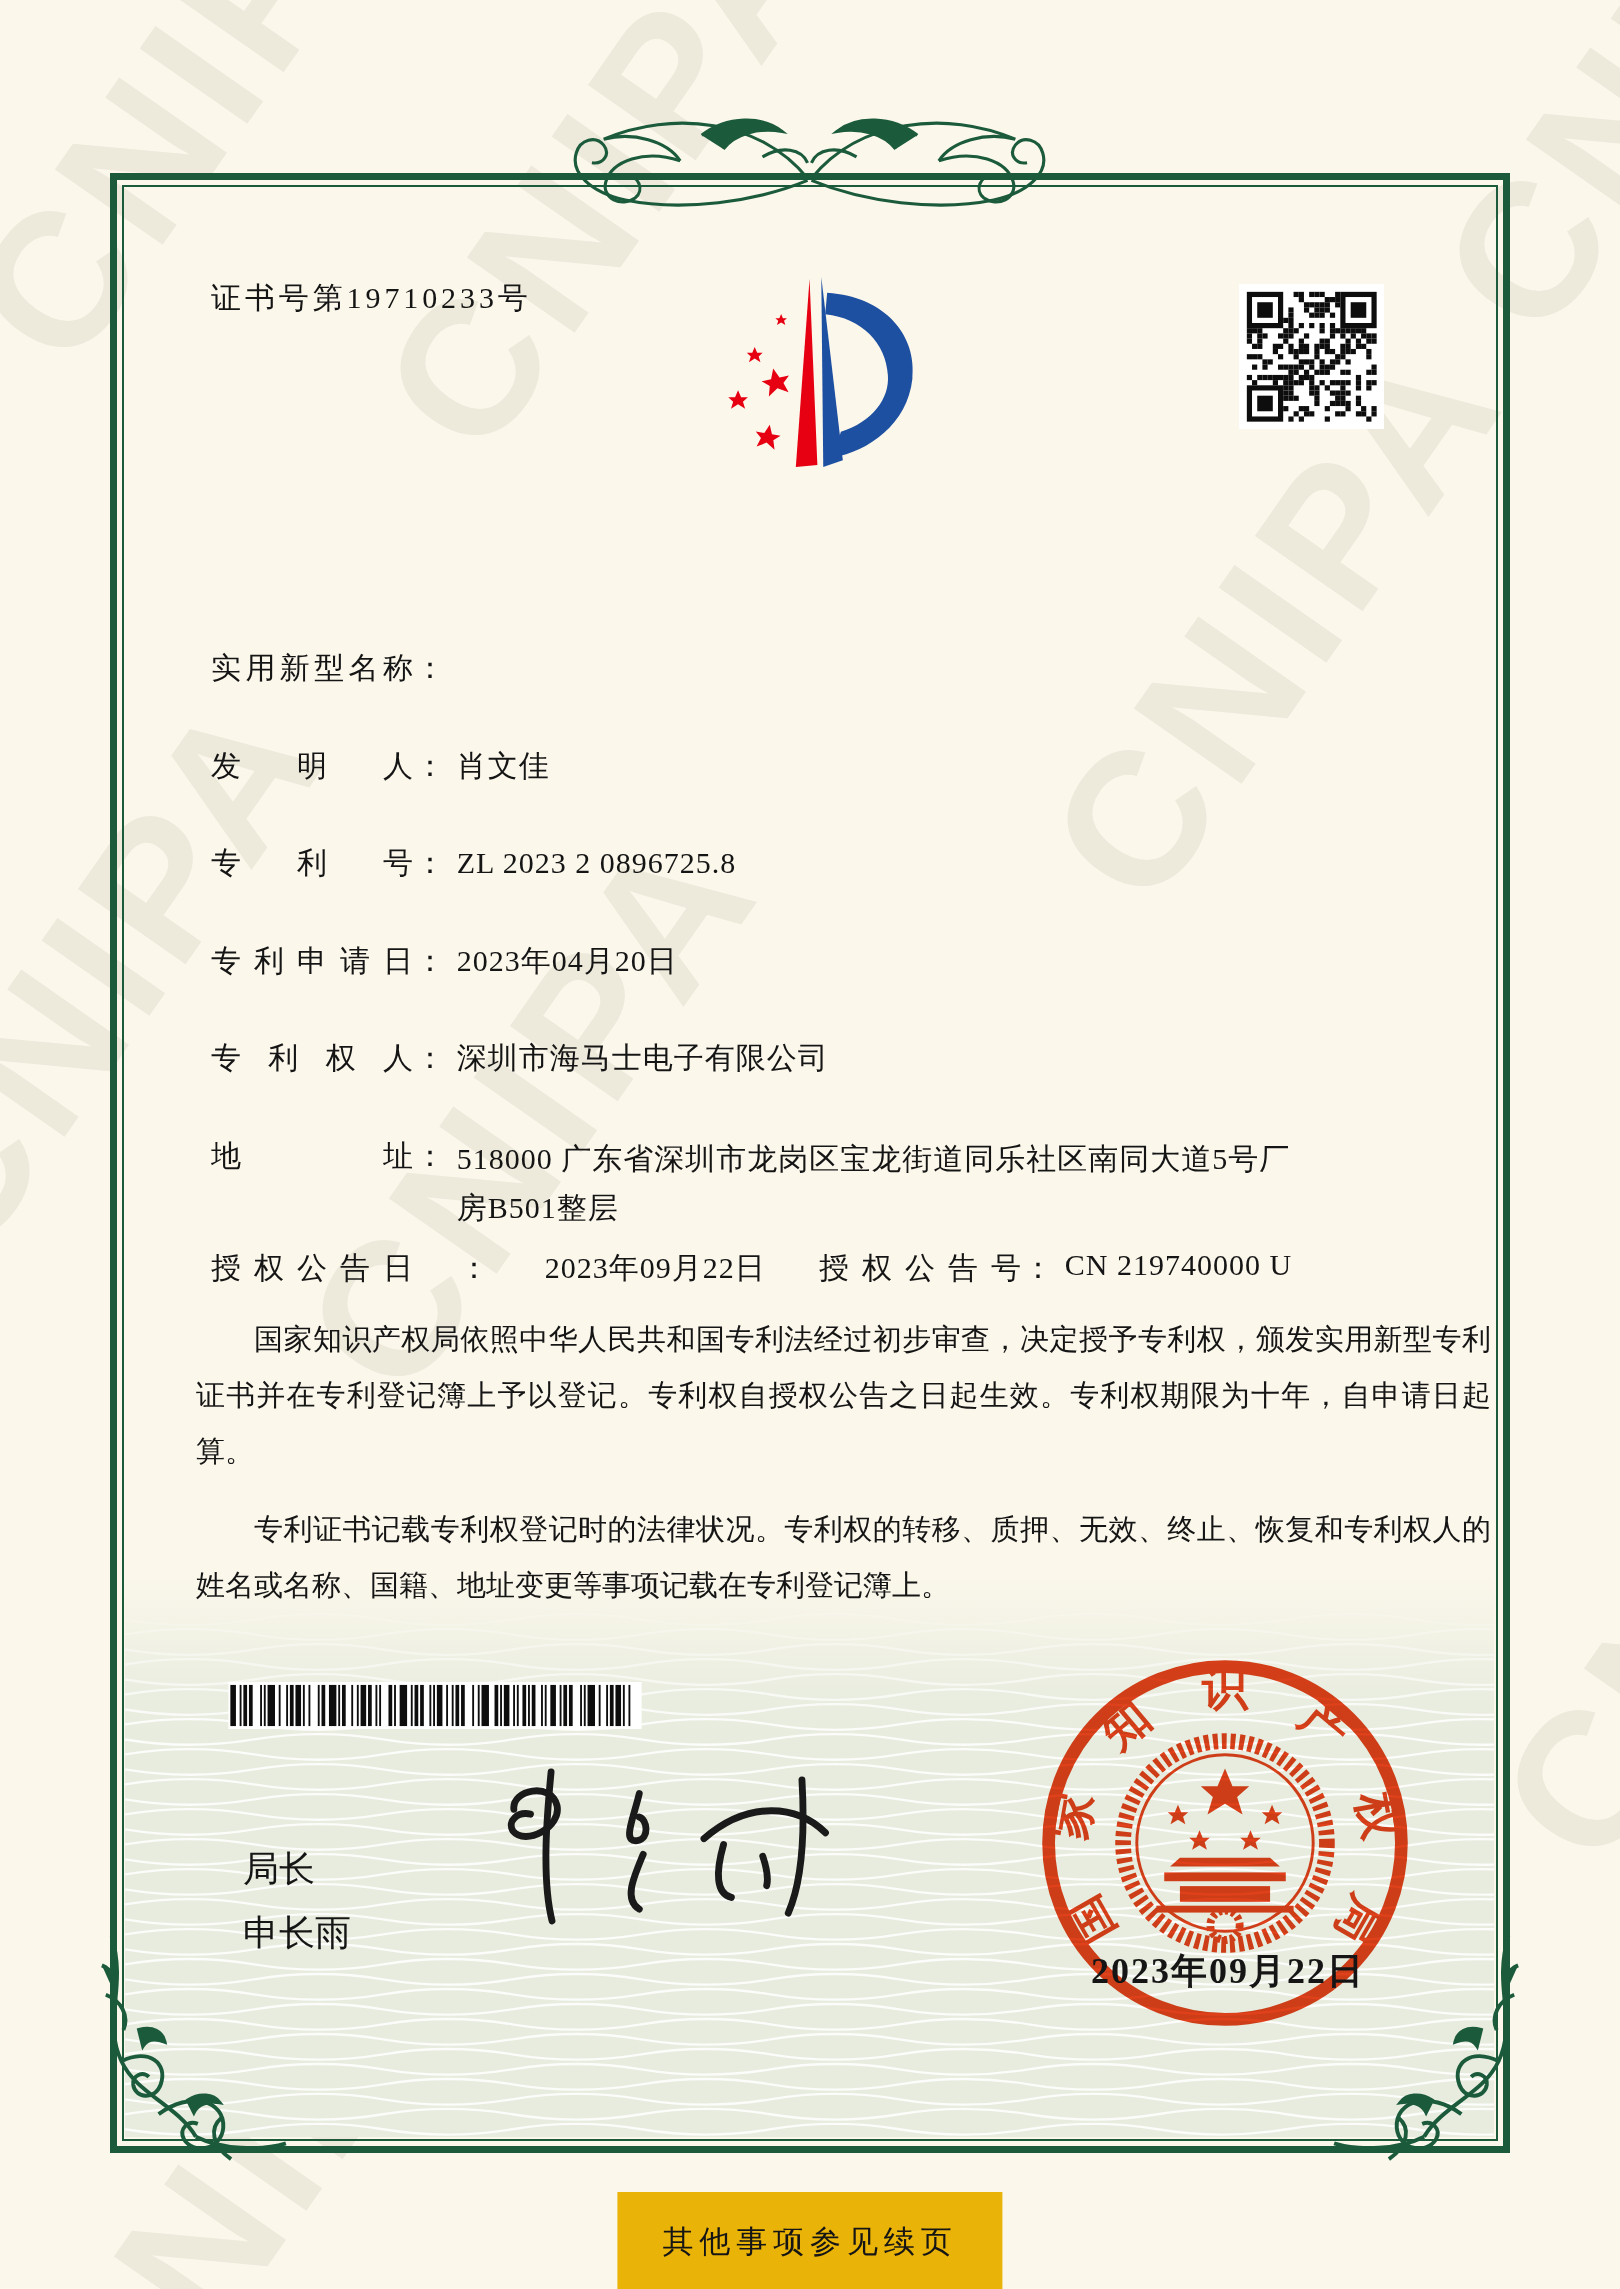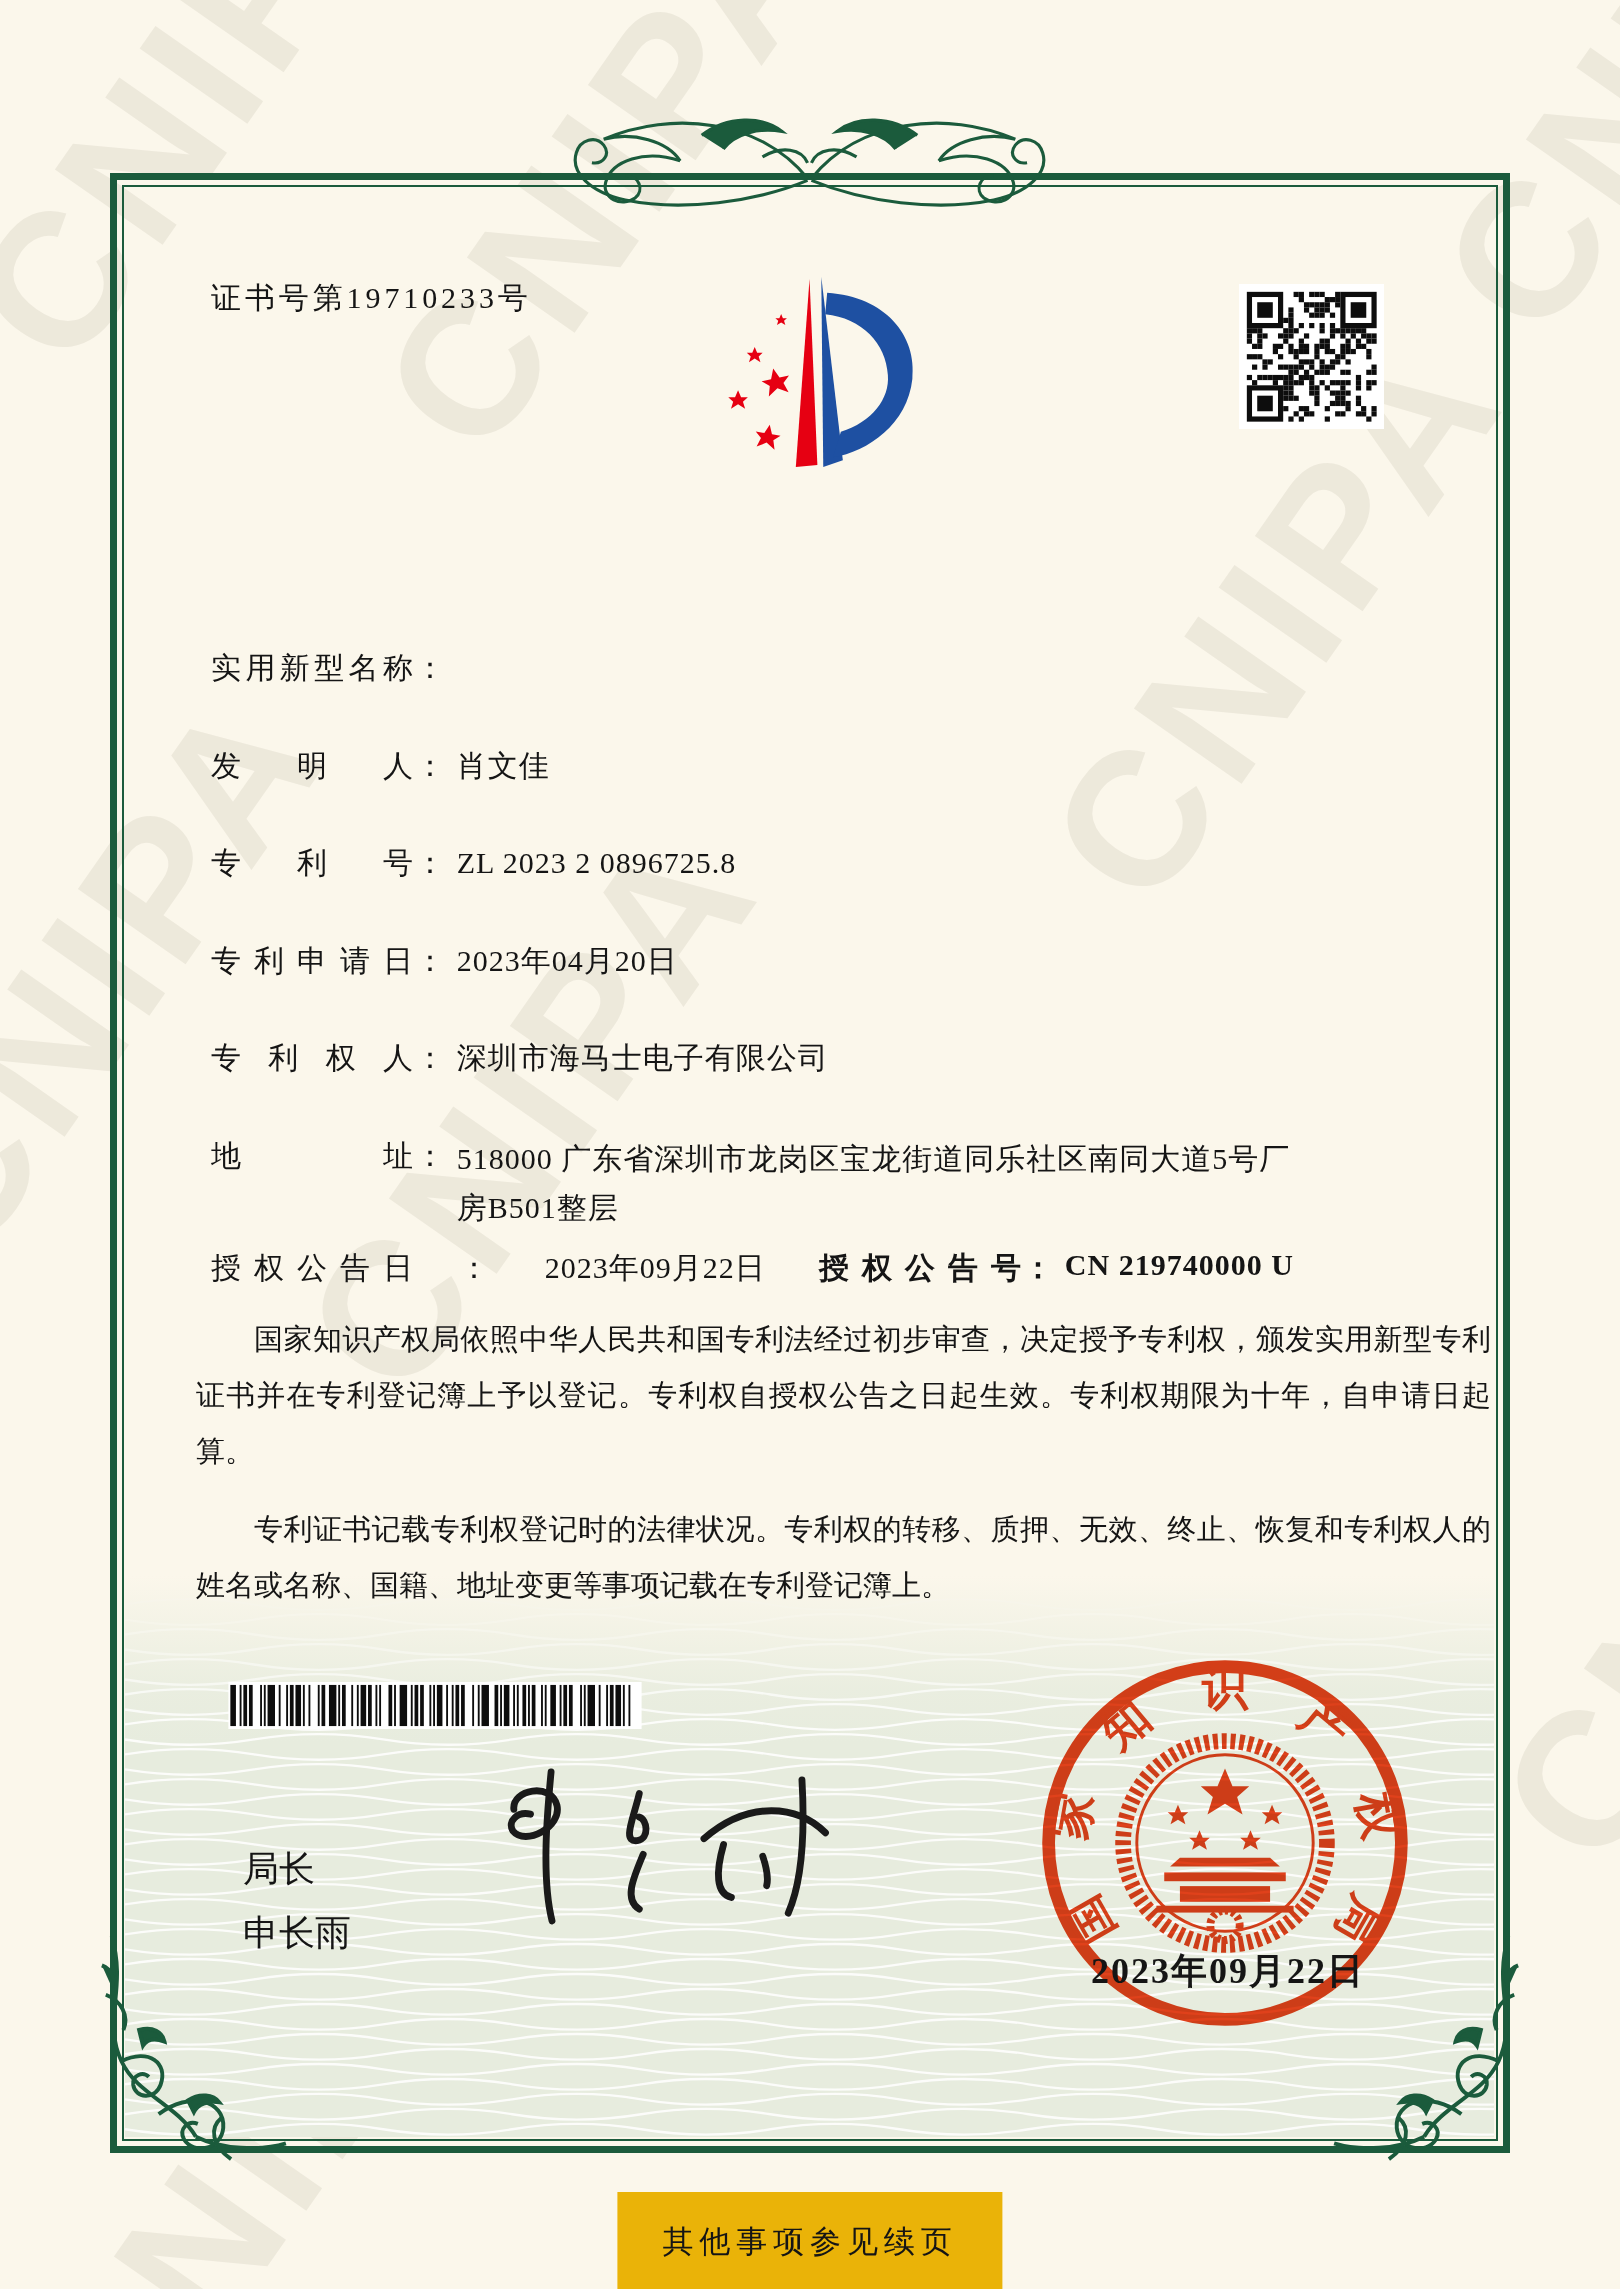--- a/index.html
+++ b/index.html
@@ -34,21 +34,21 @@
 
   .content{position:absolute;left:211px;top:647px;right:125px;z-index:3;}
   .frow{display:flex;align-items:flex-start;margin-bottom:55px;font-size:30px;line-height:1.42;}
   .flabel{width:202px;flex:none;text-align:justify;text-align-last:justify;}
   .fcolon{flex:none;margin:0 11.8px 0 2px;}
   .fvalue{letter-spacing:1px;}
   .addr .fvalue{max-width:843px;line-height:1.62;}
   .addr{margin-bottom:15.7px;}
   .grant{display:flex;font-size:30px;}
   .grant-left{display:flex;width:608px;flex:none;gap:44px;}
-  .grant-right{display:flex;font-weight:bold;}
+  .grant-right{display:flex;}
 
   .paras{position:absolute;left:196px;right:129px;top:1311px;z-index:3;
      font-size:29px;line-height:56px;text-align:justify;}
   .paras p{margin:0;text-indent:2em;}
   .paras p + p{margin-top:21.6px;}
 
   .barcode{position:absolute;left:228px;top:1682px;width:414px;height:47px;z-index:3;}
 
   .director{position:absolute;left:243px;top:1851px;z-index:3;
      font-family:"Liberation Sans","DejaVu Sans",sans-serif;font-weight:normal;font-size:36px;line-height:1;}

